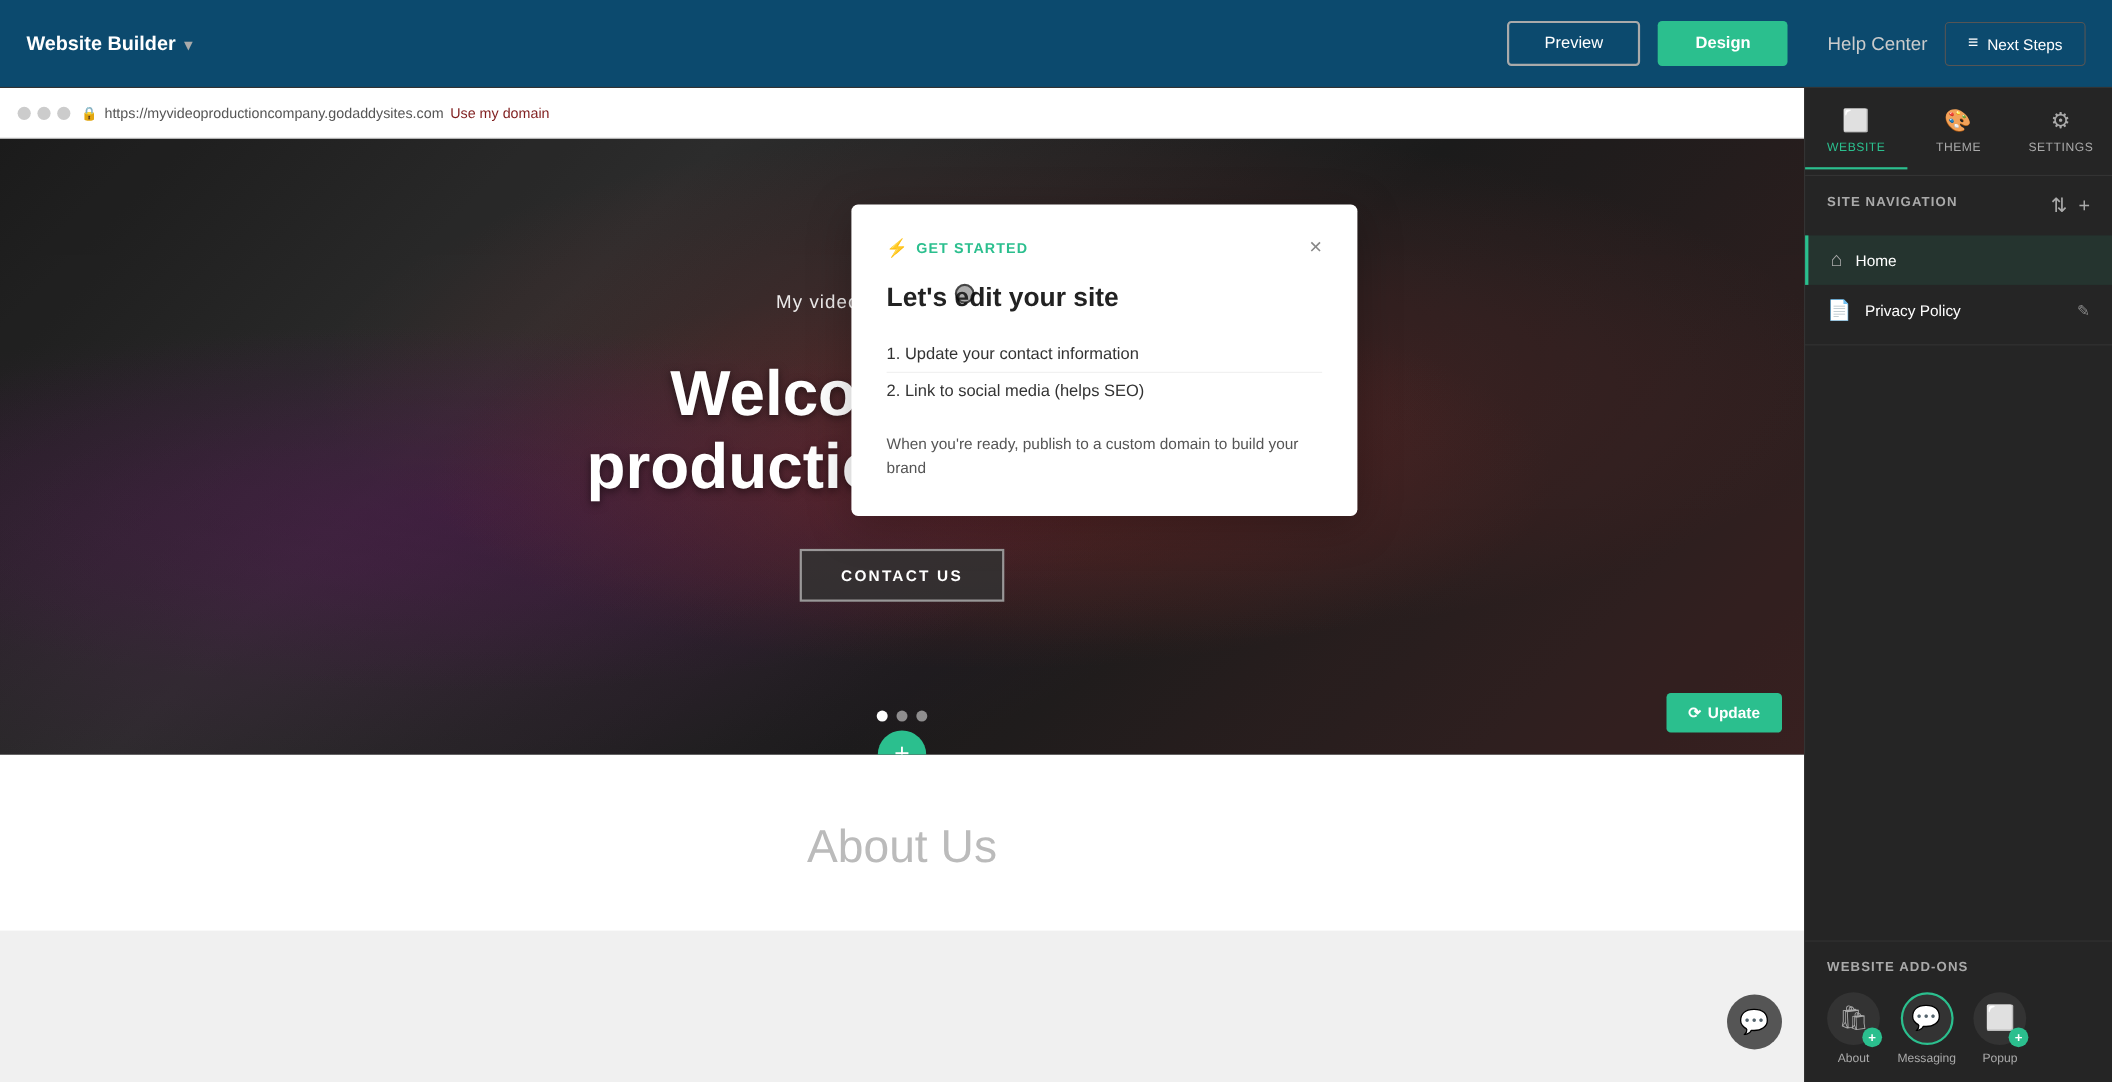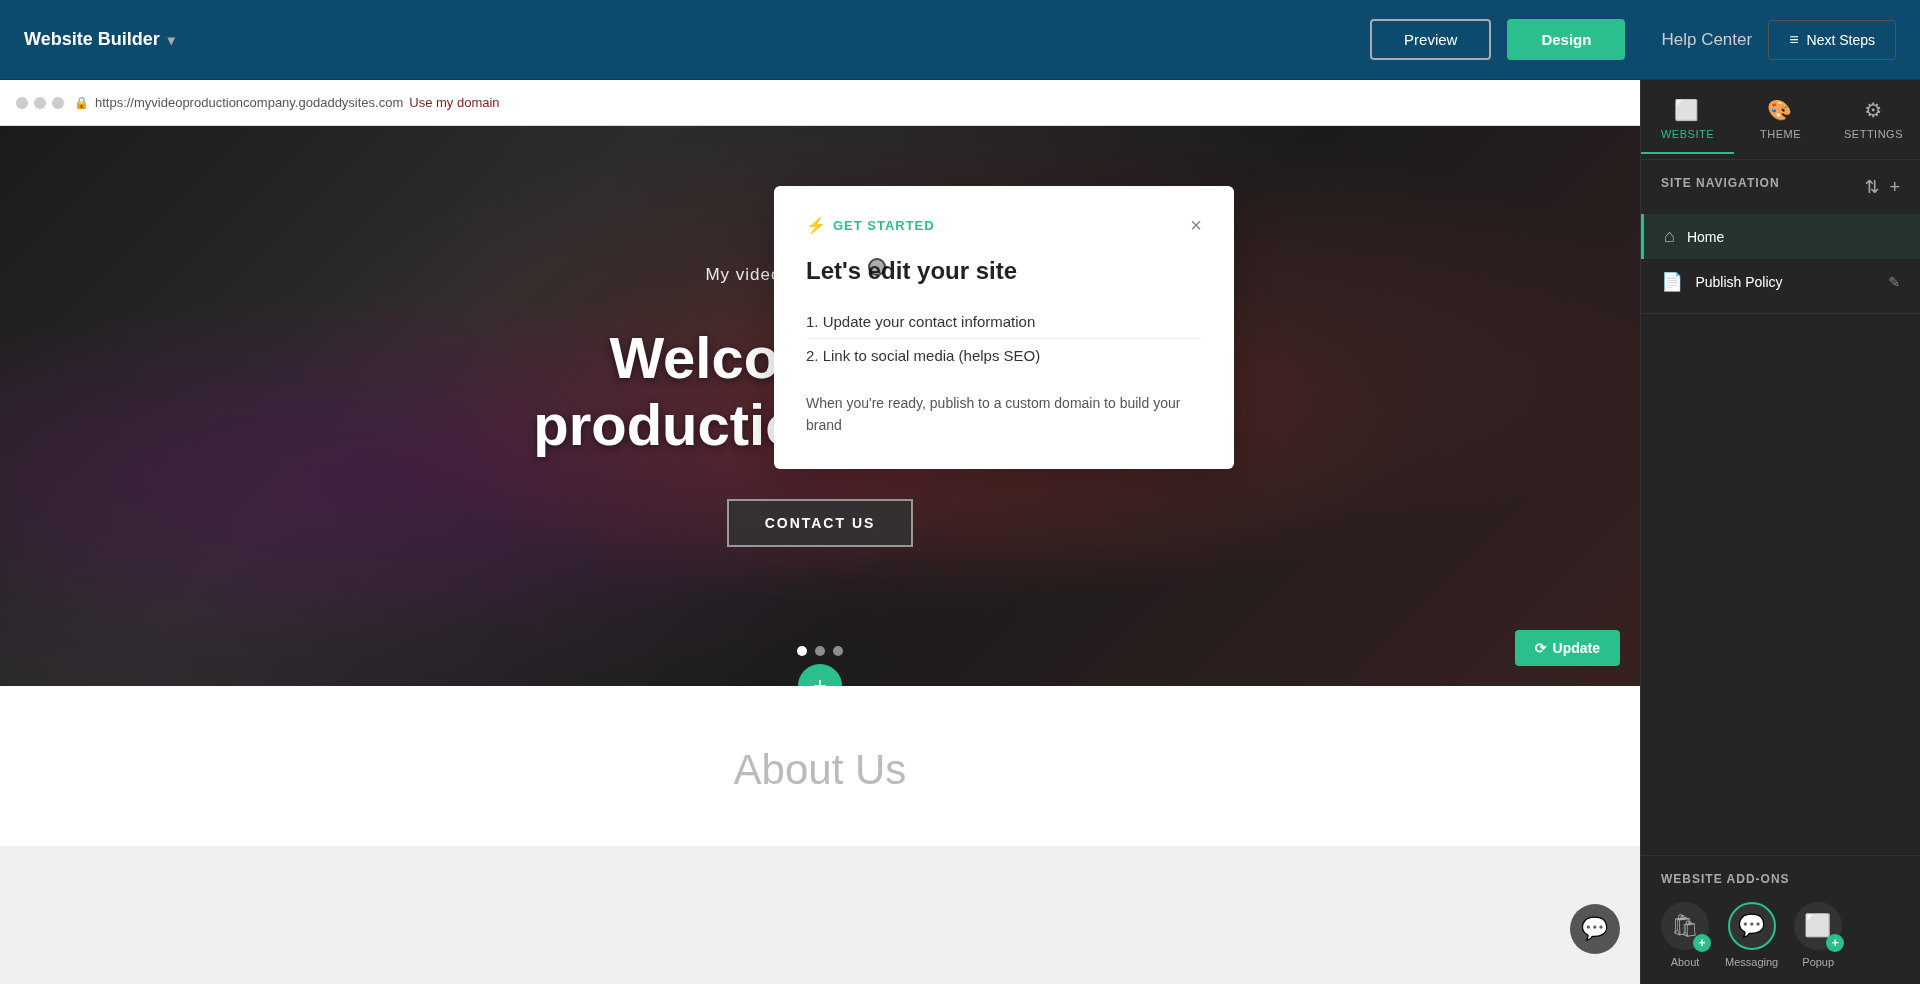--- a/index.html
+++ b/index.html
@@ -608,21 +608,21 @@
       </div>
     </div>
 
     <div class="nav-item active">
       <span class="nav-item-icon">⌂</span>
       <span class="nav-item-label">Home</span>
     </div>
 
     <div class="nav-item">
       <span class="nav-item-icon">📄</span>
-      <span class="nav-item-label">Publish Policy</span>
+      <span class="nav-item-label">Privacy Policy</span>
       <span class="nav-item-edit">✎</span>
     </div>
 
     <hr class="sidebar-divider">
 
     <div class="website-addons">
       <div class="website-addons-title">WEBSITE ADD-ONS</div>
       <div class="addons-grid">
 
         <div class="addon-item">

